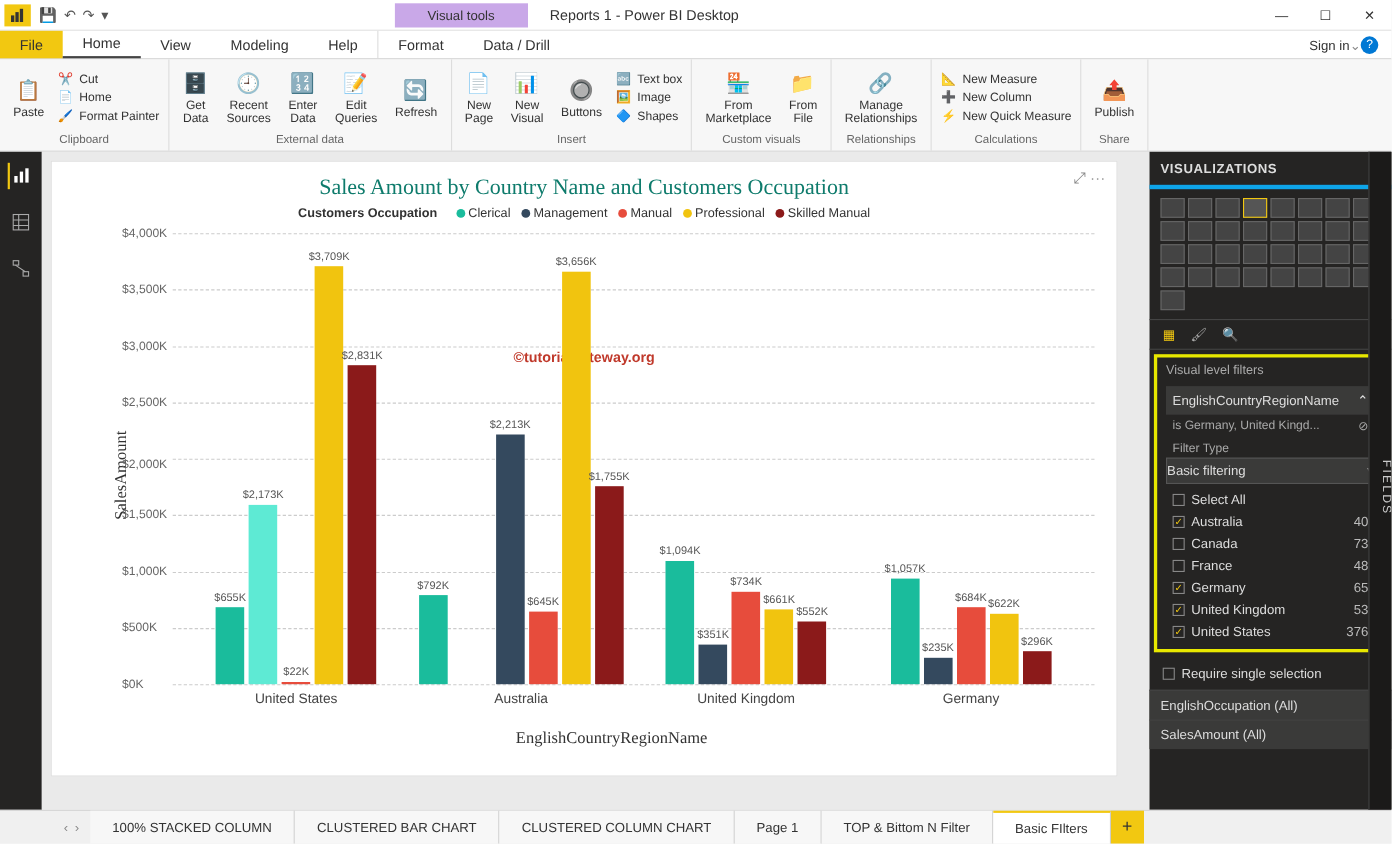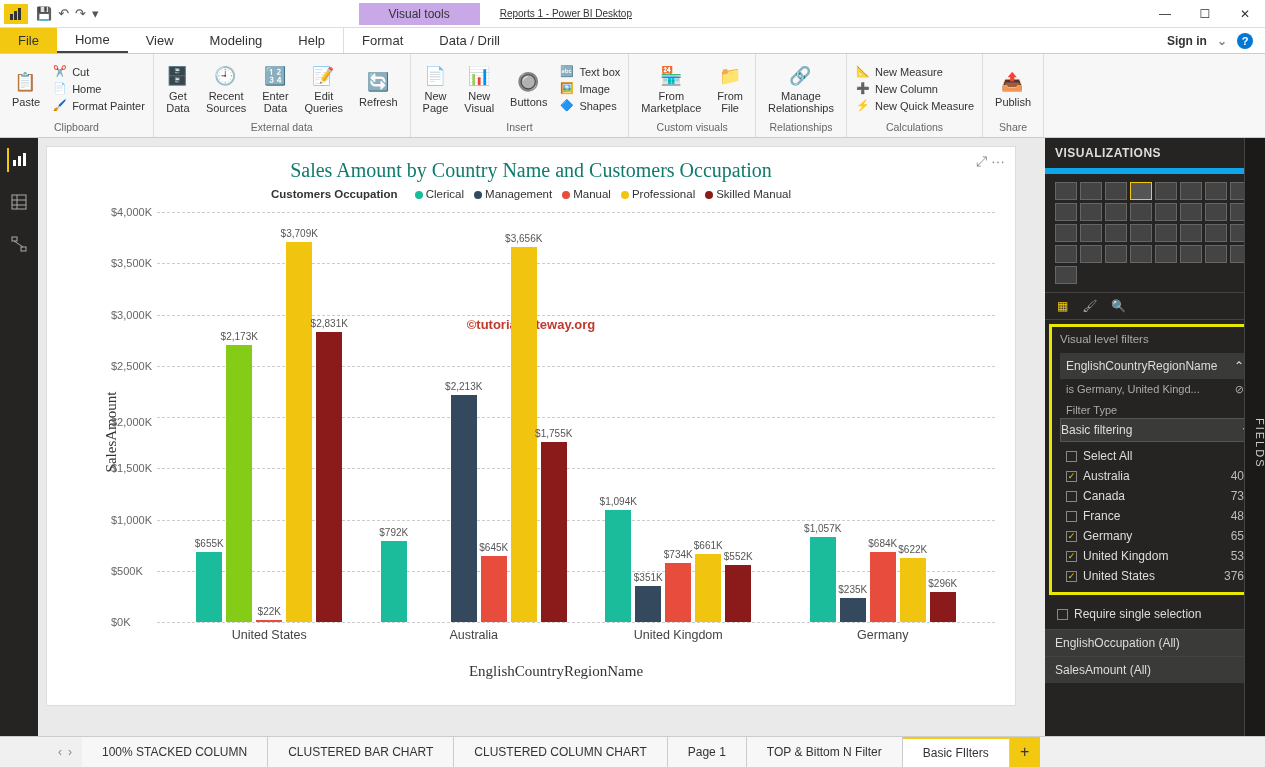--- a/index.html
+++ b/index.html
@@ -4,30 +4,30 @@
 <style>
 * { margin: 0; padding: 0; box-sizing: border-box; font-family: "Segoe UI", Arial, sans-serif; }
 body { background: #f3f3f3; width: 1265px; height: 767px; overflow: hidden; font-size: 12px; color: #333; }
 
 
 .titlebar { height: 28px; background: #fff; display: flex; align-items: center; border-bottom: 1px solid #ddd; }
 .titlebar .appicon { width: 24px; height: 20px; background: #f2c811; margin-left: 4px; display: flex; align-items: center; justify-content: center; font-weight: bold; }
 .titlebar .qat { display: flex; gap: 6px; margin-left: 8px; align-items: center; }
 .titlebar .qat span { color: #555; font-size: 13px; cursor: pointer; }
 .titlebar .vtool { margin-left: 260px; background: #c9a8e8; padding: 4px 30px; font-size: 12px; }
-.titlebar .doctitle { margin-left: 20px; font-size: 10px; text-decoration: underline; }
+.titlebar .doctitle { margin-left: 20px; font-size: 13px; }
 .titlebar .wincontrols { margin-left: auto; display: flex; }
 .titlebar .wincontrols div { width: 40px; height: 28px; display: flex; align-items: center; justify-content: center; cursor: pointer; }
 
 
 .menutabs { height: 26px; background: #fff; display: flex; align-items: stretch; border-bottom: 1px solid #ccc; }
 .menutabs .tab { padding: 0 18px; display: flex; align-items: center; font-size: 13px; cursor: pointer; }
 .menutabs .filetab { background: #f2c811; color: #333; font-weight: 500; }
 .menutabs .active { border-bottom: 2px solid #444; }
-.menutabs .right { margin-left: auto; display: flex; align-items: center; gap: 10px; padding-right: 12px; font-weight: bold; }
+.menutabs .right { margin-left: auto; display: flex; align-items: center; gap: 0; padding-right: 12px; }
 .menutabs .right .help { width: 16px; height: 16px; border-radius: 50%; background: #0078d4; color: #fff; display: flex; align-items: center; justify-content: center; font-size: 11px; }
 
 
 .ribbon { height: 84px; background: #f7f7f7; border-bottom: 1px solid #ccc; display: flex; }
 .rgroup { border-right: 1px solid #ddd; display: flex; flex-direction: column; padding: 2px 6px; }
 .rgroup .items { flex: 1; display: flex; align-items: center; gap: 4px; }
 .rgroup .glabel { text-align: center; font-size: 10.5px; color: #666; padding-bottom: 2px; }
 .ritem-v { display: flex; flex-direction: column; align-items: center; justify-content: center; gap: 2px; padding: 2px 6px; cursor: pointer; font-size: 11px; text-align: center; }
 .ritem-v .icon { width: 24px; height: 24px; display: flex; align-items: center; justify-content: center; font-size: 18px; color: #555; }
 .ritem-h { display: flex; align-items: center; gap: 4px; font-size: 11px; cursor: pointer; padding: 1px 2px; }
@@ -55,21 +55,21 @@
 .ytick { position: absolute; left: -6px; font-size: 11px; color: #666; transform: translateY(-50%); }
 .xaxis-label { position: absolute; left: 0; right: 0; bottom: -28px; text-align: center; font-family: Georgia, serif; font-size: 15px; color: #333; }
 .bars-area { position: absolute; left: 50px; right: 10px; top: 0; bottom: 30px; display: flex; }
 .cluster { flex: 1; display: flex; align-items: flex-end; justify-content: center; gap: 4px; position: relative; }
 .cluster .catlabel { position: absolute; bottom: -20px; left: 0; right: 0; text-align: center; font-size: 12.5px; color: #444; }
 .bar { width: 26px; position: relative; }
 .bar .val { position: absolute; top: -14px; left: 50%; transform: translateX(-50%); font-size: 10px; color: #555; white-space: nowrap; }
 
 
 .rightpanel { width: 220px; background: #252423; color: #ddd; display: flex; flex-direction: column; font-size: 12px; position: relative; }
-.rp-header { display: flex; align-items: center; justify-content: space-between; padding: 8px 10px; font-weight: 600; letter-spacing: 0.5px; border-bottom: 6px solid #0ea5e9; }
+.rp-header { display: flex; align-items: center; justify-content: space-between; padding: 8px 10px; font-weight: 600; letter-spacing: 0.5px; border-bottom: 4px solid #0ea5e9; }
 .viz-grid { display: grid; grid-template-columns: repeat(8, 22px); gap: 3px; padding: 8px 10px; }
 .viz-grid .vi { width: 22px; height: 18px; background: #444; border: 1px solid #666; cursor: pointer; }
 .viz-grid .vi.sel { border: 1px solid #f2c811; background: #555; }
 .mode-tabs { display: flex; gap: 14px; padding: 6px 12px; border-top: 1px solid #444; border-bottom: 1px solid #444; }
 .mode-tabs span { cursor: pointer; color: #aaa; }
 .mode-tabs span.on { color: #f2c811; }
 .filterbox { border: 3px solid #e8e800; margin: 4px; padding: 6px 8px; flex-shrink: 0; }
 .filterbox .ftitle { color: #aaa; font-size: 11.5px; margin-bottom: 8px; }
 .ffield { background: #3a3a39; padding: 6px 6px; display: flex; justify-content: space-between; align-items: center; cursor: pointer; margin-bottom: 0; }
 .fsub { font-size: 11px; color: #aaa; padding: 4px 6px; display:flex; justify-content:space-between; }
@@ -326,21 +326,21 @@
             <div class="ygrid" style="top: 51.25px;"></div>
             <div class="ytick" style="top: 51.25px;">$3,500K</div>
             <div class="ygrid" style="top: 0px;"></div>
             <div class="ytick" style="top: 0px;">$4,000K</div>
           </div>
         <div class="bars-area" id="bars-area">
             <div class="cluster">
               <div class="bar" style="height: 70px; background: rgb(26, 188, 156);">
                 <div class="val">$655K</div>
               </div>
-              <div class="bar" style="height: 277px; background: #84cc16;">
+              <div class="bar" style="height: 163px; background: #5eead4;">
                 <div class="val">$2,173K</div>
               </div>
               <div class="bar" style="height: 2.255px; background: rgb(231, 76, 60);">
                 <div class="val">$22K</div>
               </div>
               <div class="bar" style="height: 380.173px; background: rgb(241, 196, 15);">
                 <div class="val">$3,709K</div>
               </div>
               <div class="bar" style="height: 290.178px; background: rgb(139, 26, 26);">
                 <div class="val">$2,831K</div>
@@ -365,33 +365,33 @@
               </div>
               <div class="catlabel">Australia</div>
             </div>
             <div class="cluster">
               <div class="bar" style="height: 112.135px; background: rgb(26, 188, 156);">
                 <div class="val">$1,094K</div>
               </div>
               <div class="bar" style="height: 35.9775px; background: rgb(52, 73, 94);">
                 <div class="val">$351K</div>
               </div>
-              <div class="bar" style="height: 59px; background: rgb(231, 76, 60);">
+              <div class="bar" style="height: 84px; background: rgb(231, 76, 60);">
                 <div class="val">$734K</div>
               </div>
               <div class="bar" style="height: 67.7525px; background: rgb(241, 196, 15);">
                 <div class="val">$661K</div>
               </div>
               <div class="bar" style="height: 56.58px; background: rgb(139, 26, 26);">
                 <div class="val">$552K</div>
               </div>
               <div class="catlabel">United Kingdom</div>
             </div>
             <div class="cluster">
-              <div class="bar" style="height: 85px; background: rgb(26, 188, 156);">
+              <div class="bar" style="height: 96px; background: rgb(26, 188, 156);">
                 <div class="val">$1,057K</div>
               </div>
               <div class="bar" style="height: 24.0875px; background: rgb(52, 73, 94);">
                 <div class="val">$235K</div>
               </div>
               <div class="bar" style="height: 70.11px; background: rgb(231, 76, 60);">
                 <div class="val">$684K</div>
               </div>
               <div class="bar" style="height: 63.755px; background: rgb(241, 196, 15);">
                 <div class="val">$622K</div>

